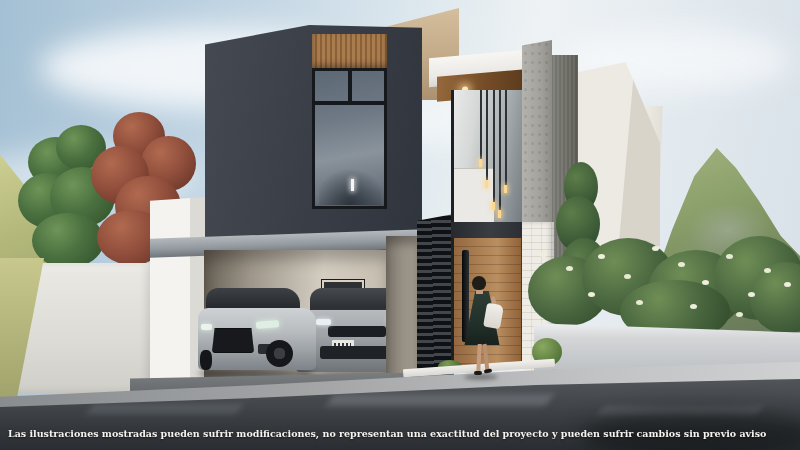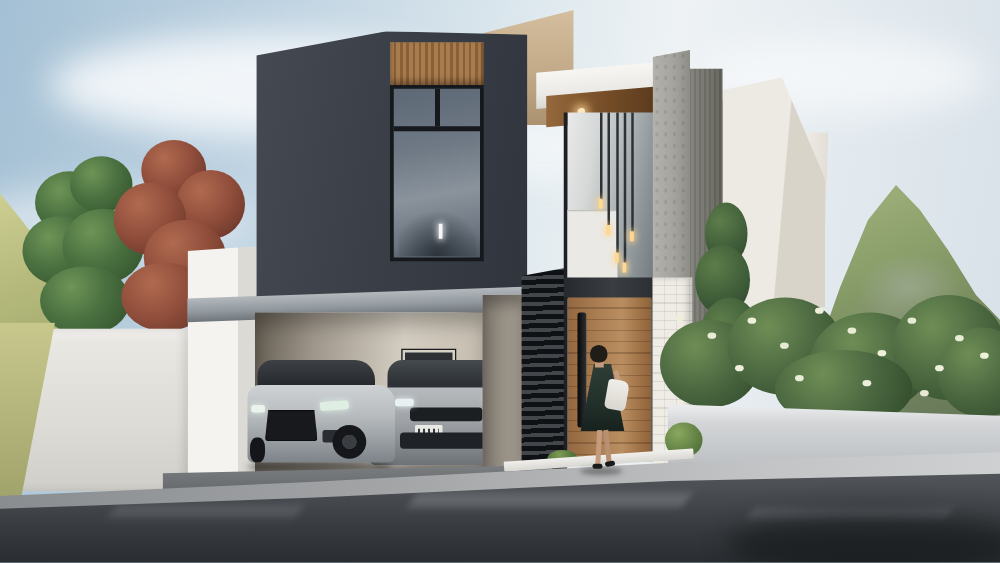--- a/index.html
+++ b/index.html
@@ -369,14 +369,17 @@
     <div class="arm"></div>
     <div class="bag"></div>
     <div class="neck"></div>
     <div class="hair"></div>
     <div class="leg1"></div>
     <div class="leg2"></div>
     <div class="shoe1"></div>
     <div class="shoe2"></div>
   </div>
 
+  <div id="disclaimer" class="abs">
+    <span>Las ilustraciones mostradas pueden sufrir modificaciones, no representan una exactitud del proyecto y pueden sufrir cambios sin previo aviso</span>
+  </div>
 
 </div>
 
 </body></html>

